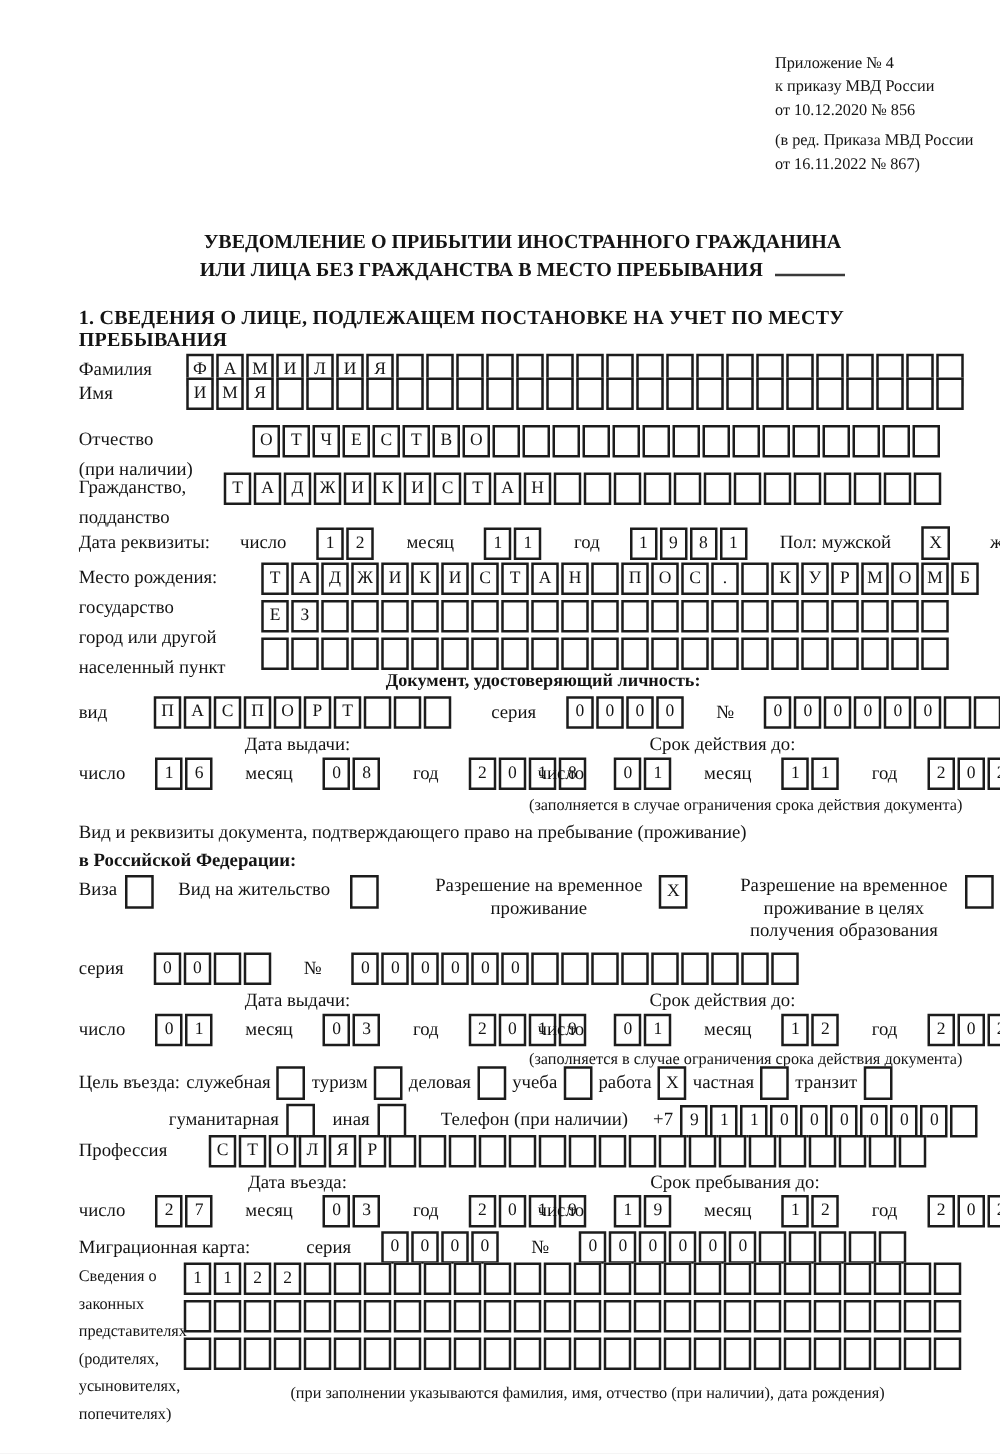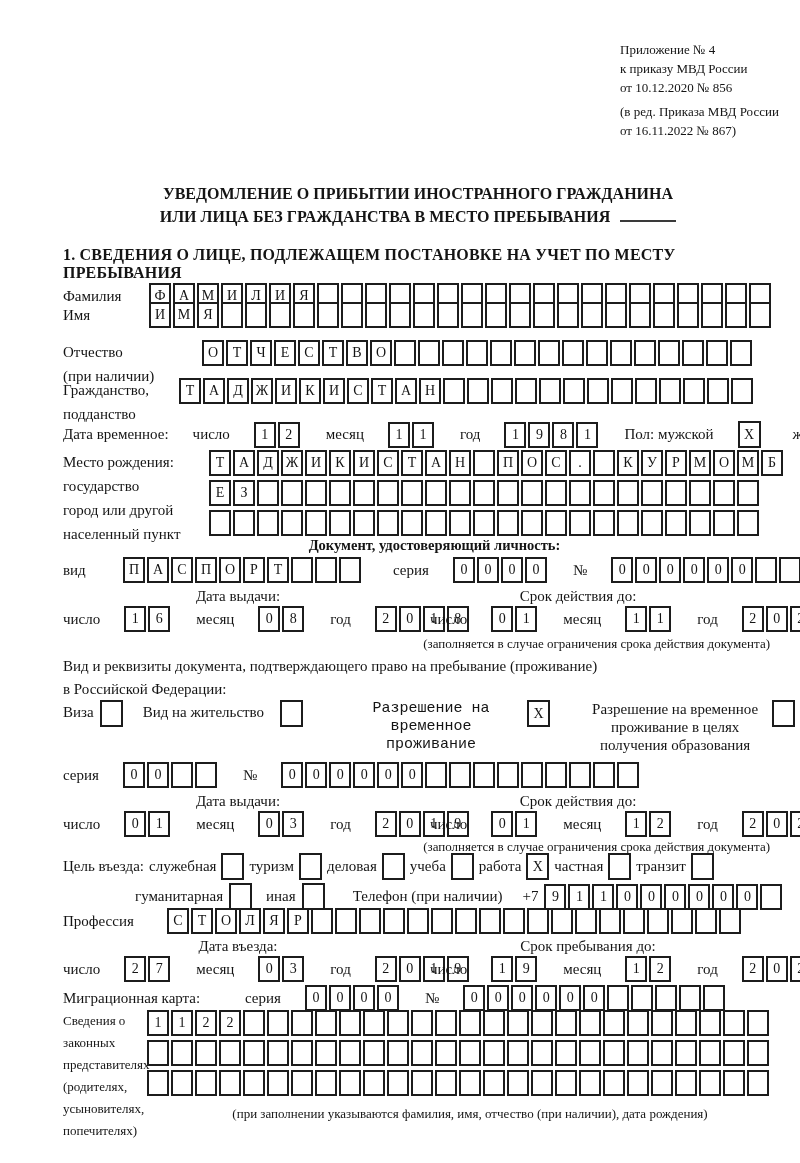--- a/index.html
+++ b/index.html
@@ -180,21 +180,21 @@
         <span class="cell"></span>
         <span class="cell"></span>
         <span class="cell"></span>
         <span class="cell"></span>
         <span class="cell"></span>
         <span class="cell"></span>
       </div>
   </div>
 
   <div class="abs row" style="left:63px; top:421px;">
-    <span class="lbl">Дата временное:</span>
+    <span class="lbl">Дата реквизиты:</span>
     <span class="lbl">число</span>
     <div class="cells">
         <span class="cell">1</span>
         <span class="cell">2</span>
       </div>
     <span class="lbl">месяц</span>
     <div class="cells">
         <span class="cell">1</span>
         <span class="cell">1</span>
       </div>
@@ -375,28 +375,28 @@
         <span class="cell">2</span>
         <span class="cell">0</span>
         <span class="cell">2</span>
         <span class="cell">5</span>
       </div>
   </div>
 
   <div class="abs sm" style="left:330px; top:636px; width:440px; text-align:right;">(заполняется в случае ограничения срока действия документа)</div>
 
   <div class="abs lbl" style="left:63px; top:658px;">Вид и реквизиты документа, подтверждающего право на пребывание (проживание)</div>
-  <div class="abs lbl" style="left:63px; top:681px;">в Российской Федерации:</div>
+  <div class="abs lbl" style="left:63px; top:681px;font-weight:bold;">в Российской Федерации:</div>
 
   <div class="abs rowtop" style="left:63px; top:700px;">
     <span class="lbl" style="line-height:24px">Виза</span>
     <span class="box"></span>
     <span class="lbl" style="margin-left:14px; line-height:24px">Вид на жительство</span>
     <span class="box" style="margin-left:10px"></span>
-    <span class="lbl wrap ctr" style="margin-left:14px; width:180px; white-space:normal;font-family:Liberation Mono, monospace;">Разрешение на временное проживание</span>
+    <span class="lbl wrap ctr" style="margin-left:14px; width:180px; white-space:normal;">Разрешение на временное проживание</span>
     <span class="box">X</span>
     <span class="lbl wrap ctr" style="margin-left:10px; width:182px; white-space:normal;">Разрешение на временное проживание в целях получения образования</span>
     <span class="box"></span>
   </div>
 
   <div class="abs row" style="left:63px; top:762px;">
     <span class="lbl">серия</span>
     <div class="cells">
         <span class="cell">0</span>
         <span class="cell">0</span>

